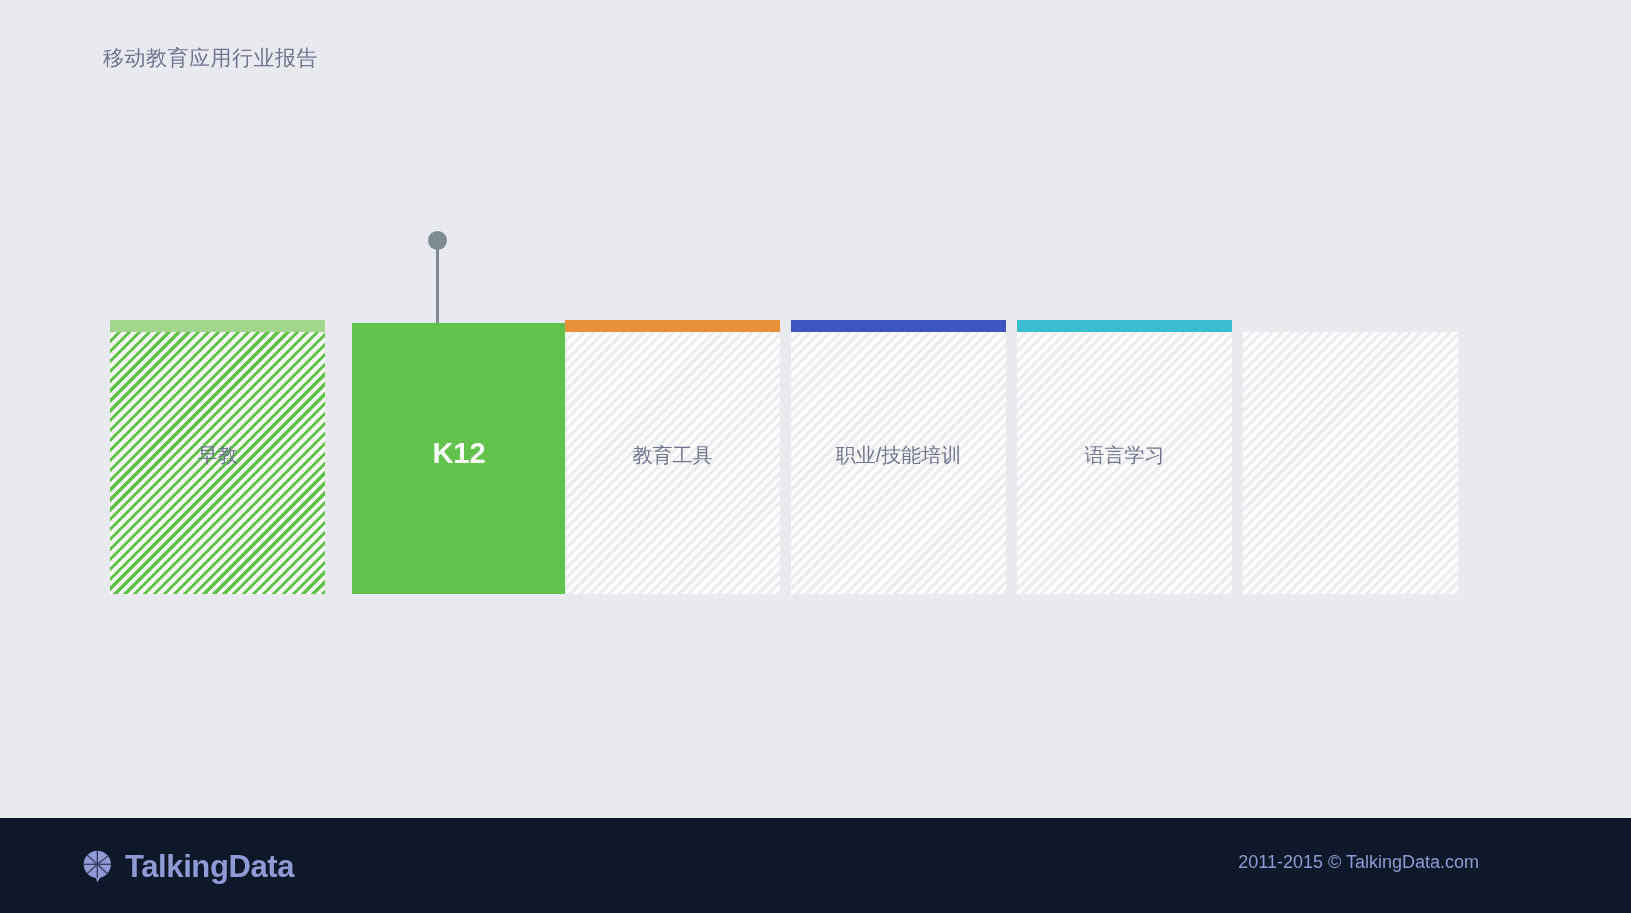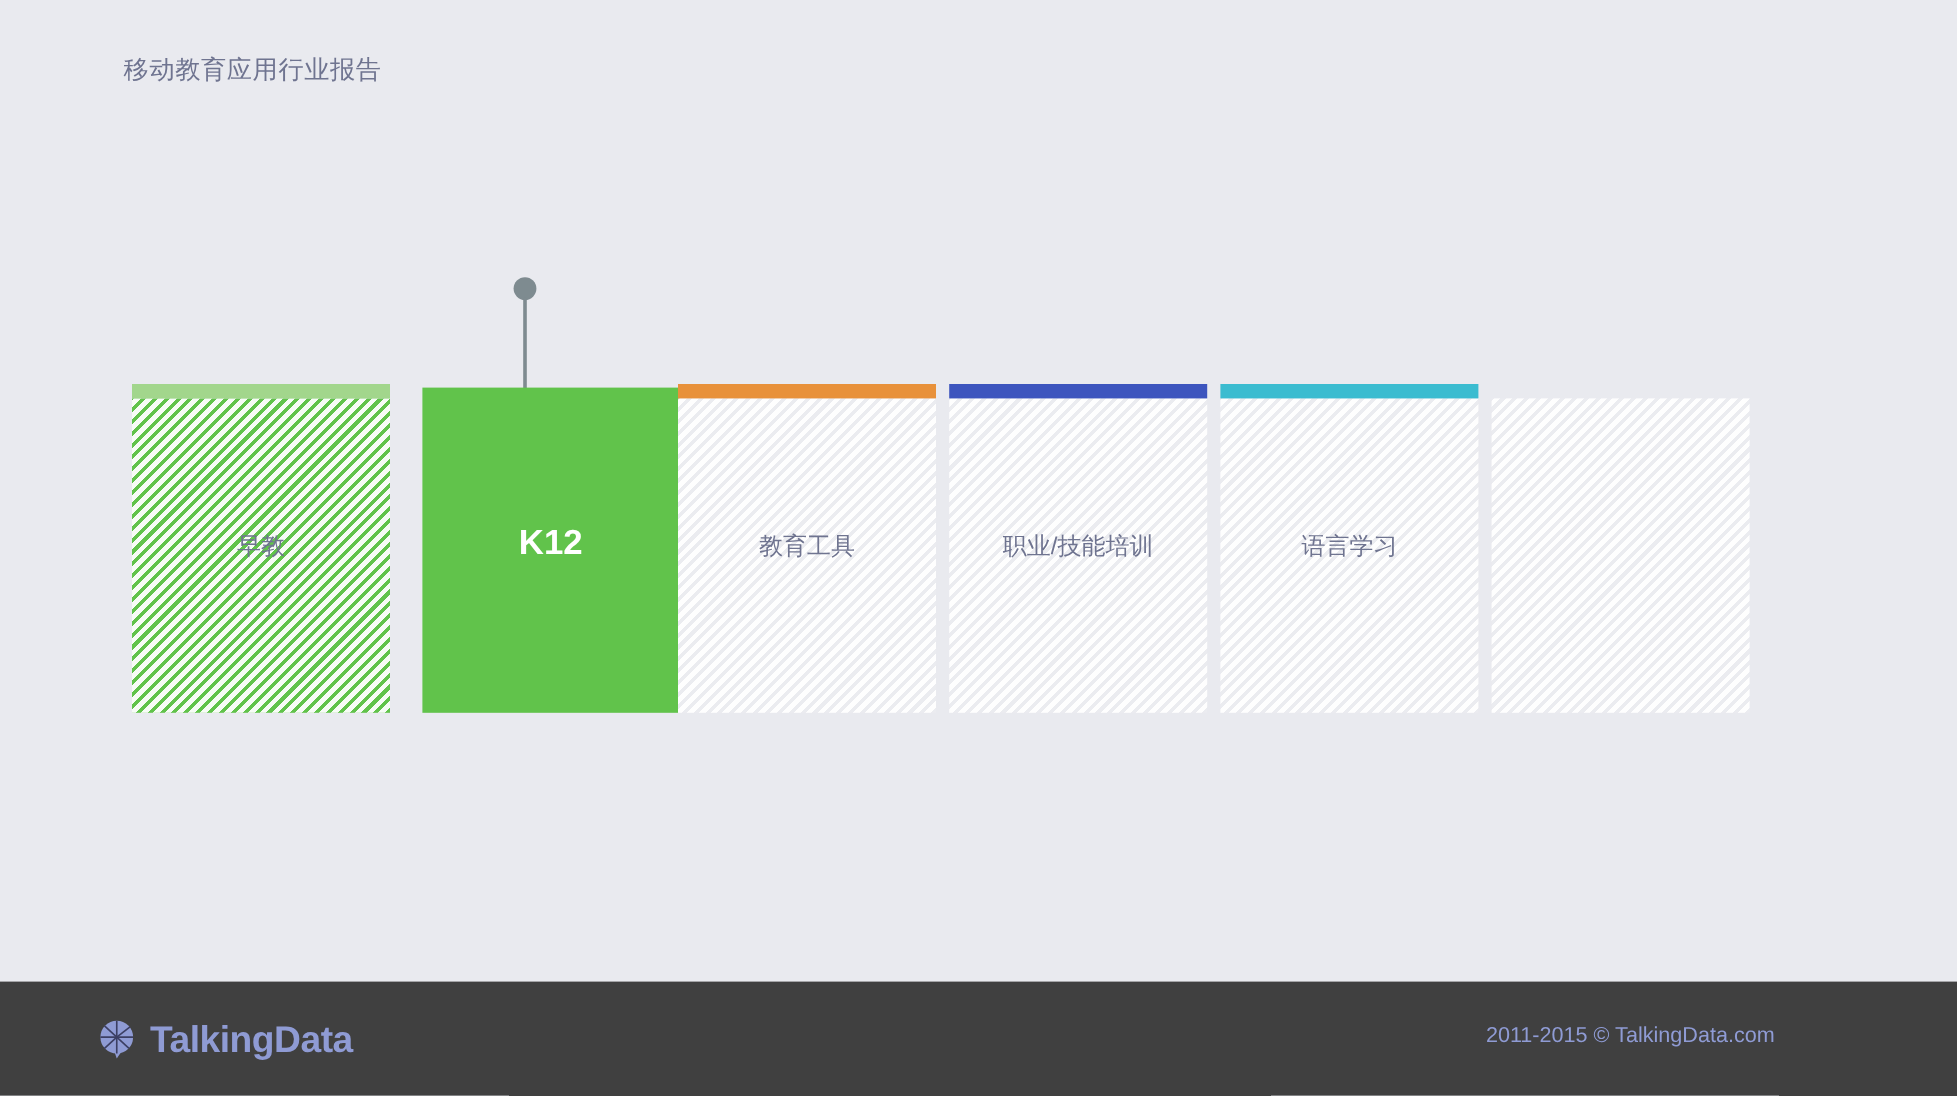--- a/index.html
+++ b/index.html
@@ -126,21 +126,21 @@
     font-weight: bold;
   }
 
   
   .footer {
     position: absolute;
     left: 0;
     bottom: 0;
     width: 1631px;
     height: 95px;
-    background: #404040;
+    background: #0f172a;
   }
   .logo {
     position: absolute;
     left: 82px;
     top: 28px;
     display: flex;
     align-items: center;
     height: 40px;
   }
   .logo-mark {

